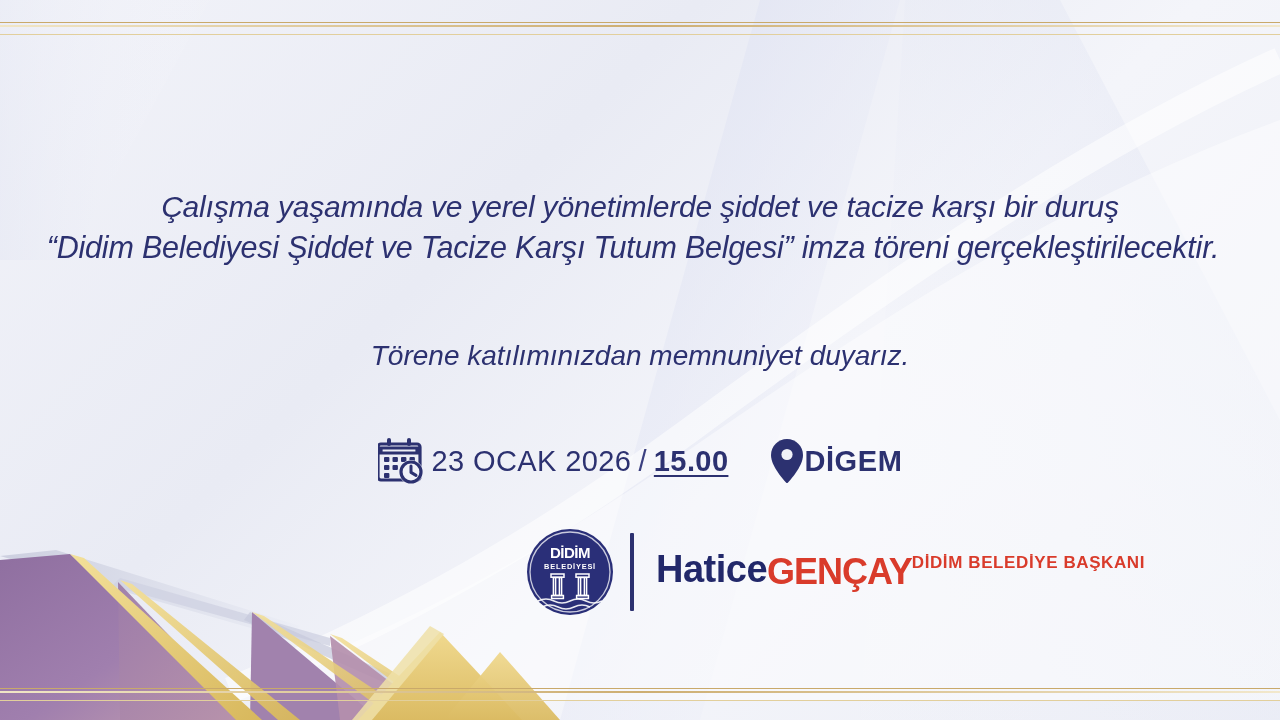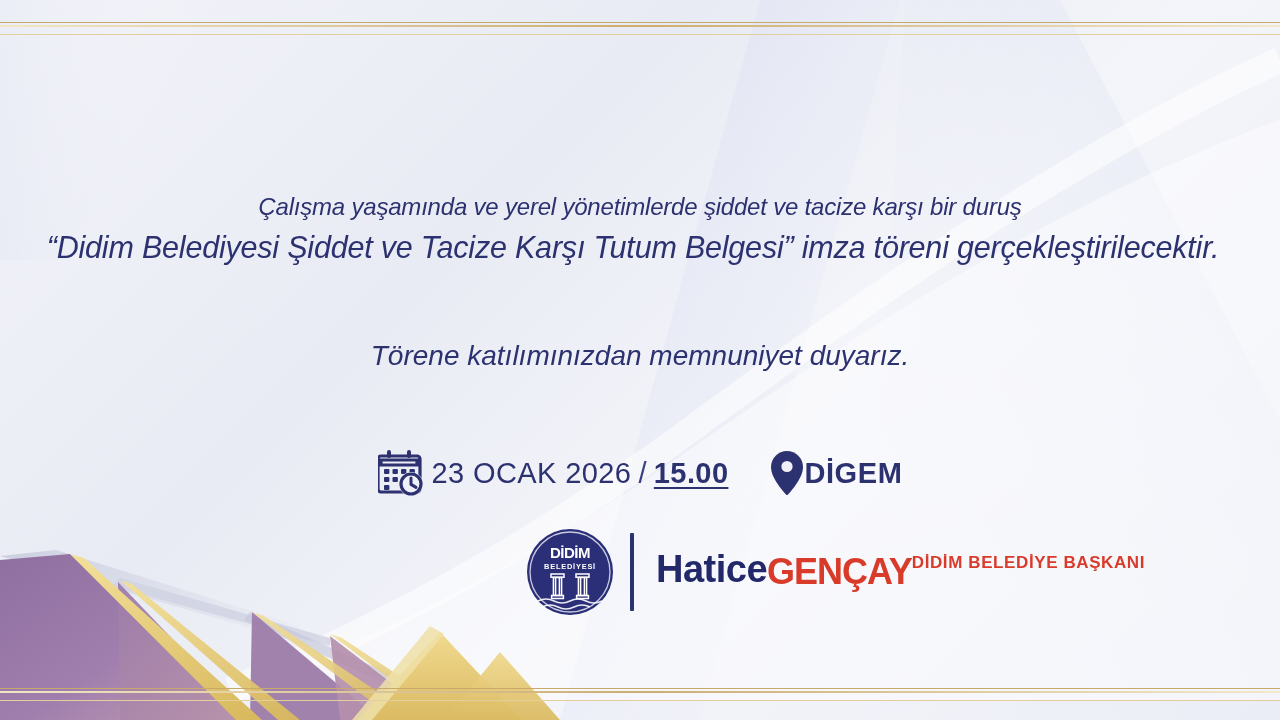--- a/index.html
+++ b/index.html
@@ -34,21 +34,21 @@
   #rule-bot-2   { top:691px; height:2px; background:linear-gradient(90deg,#f1e6c6,#cdae72,#f2e8cc); }
   #rule-bot-3   { top:700px; }
 
   
   #text-block {
     position:absolute;
     left:0; top:186px; width:1280px;
     text-align:center;
   }
   .inv-line {
-    font-size:24px;
+    font-size:30px;
     font-style:italic;
     font-weight:400;
     color:#2c3170;
     line-height:41px;
     letter-spacing:-0.2px;
     white-space:nowrap;
   }
   #inv-line-3 {
     
     margin-left:-14px;
@@ -60,21 +60,21 @@
     text-align:center;
     font-size:28px;
     font-style:italic;
     color:#2c3170;
     line-height:40px;
   }
 
   
   #meta-row {
     position:absolute;
-    left:0; top:448px; width:1280px;
+    left:0; top:436px; width:1280px;
     display:flex; align-items:center; justify-content:center;
     gap:0px;
   }
   .meta-group { display:flex; align-items:center; }
   #calendar-clock-icon { width:52px; height:50px; display:block; }
   #pin-icon { width:34px; height:46px; display:block; }
   .meta-text {
     font-size:29px;
     font-weight:700;
     color:#2c3170;

